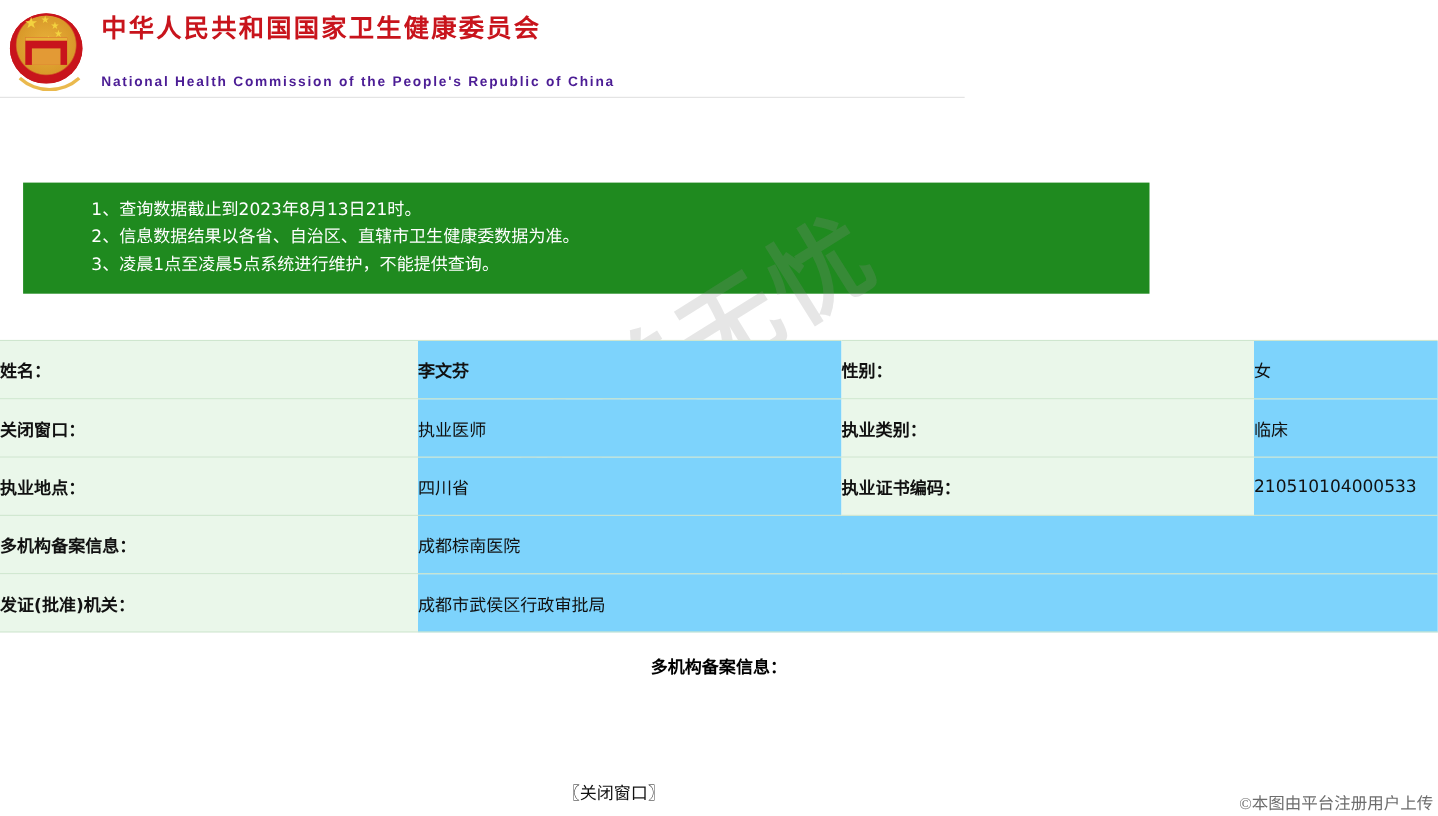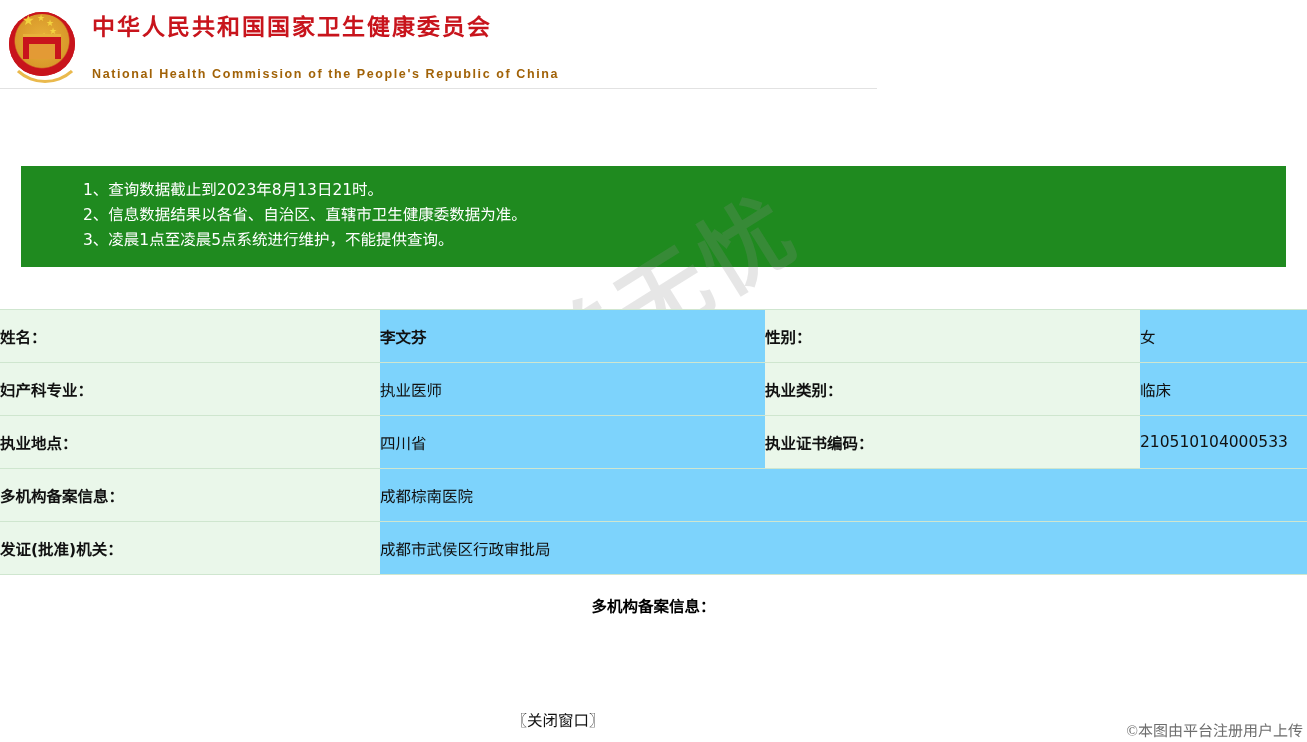--- a/index.html
+++ b/index.html
@@ -97,33 +97,33 @@
     font-weight: bold;
     color: #c8141c;
     letter-spacing: 2px;
     line-height: 44px;
     white-space: nowrap;
   }
   .title-en {
     font-family: "Liberation Sans", sans-serif;
     font-size: 12.5px;
     font-weight: bold;
-    color: #a16207;
+    color: #4c1d95;
     letter-spacing: 1.6px;
     line-height: 18px;
     white-space: nowrap;
     margin-top: 16px;
   }
 
   
   .notice {
     position: absolute;
     left: 21px;
     top: 166px;
-    width: 1265px;
+    width: 1024px;
     background: #1f8a1f;
     color: #ffffff;
     padding: 12px 0 14px 0;
     box-sizing: border-box;
   }
   .notice-line {
     font-family: "DejaVu Sans", "Liberation Sans", sans-serif;
     font-size: 15.5px;
     line-height: 25px;
     padding-left: 62px;
@@ -252,21 +252,21 @@
       <col class="col-v2">
   </colgroup>
   <tbody>
     <tr>
       <td class="cell-label">姓名：</td>
       <td class="cell-value bold">李文芬</td>
       <td class="cell-label">性别：</td>
       <td class="cell-value">女</td>
     </tr>
     <tr>
-      <td class="cell-label">妇产科专业：</td>
+      <td class="cell-label">关闭窗口：</td>
       <td class="cell-value">执业医师</td>
       <td class="cell-label">执业类别：</td>
       <td class="cell-value">临床</td>
     </tr>
     <tr>
       <td class="cell-label">执业地点：</td>
       <td class="cell-value">四川省</td>
       <td class="cell-label">执业证书编码：</td>
       <td class="cell-value">210510104000533</td>
     </tr>

